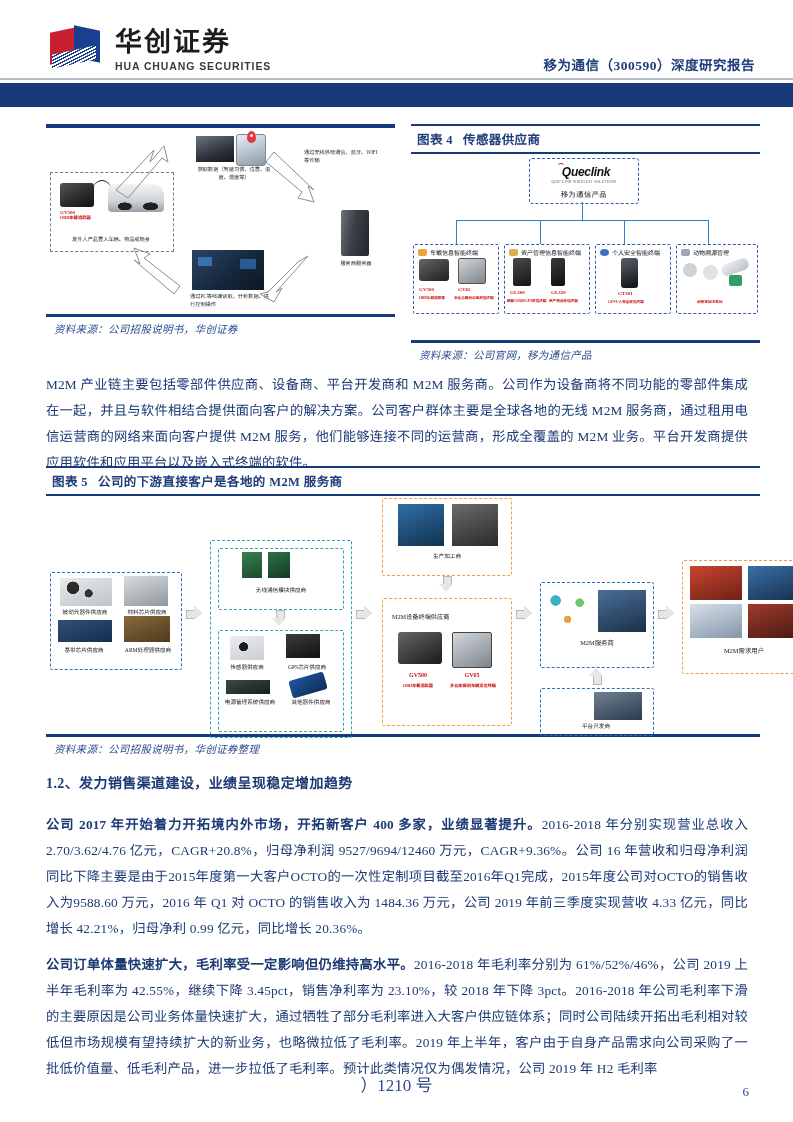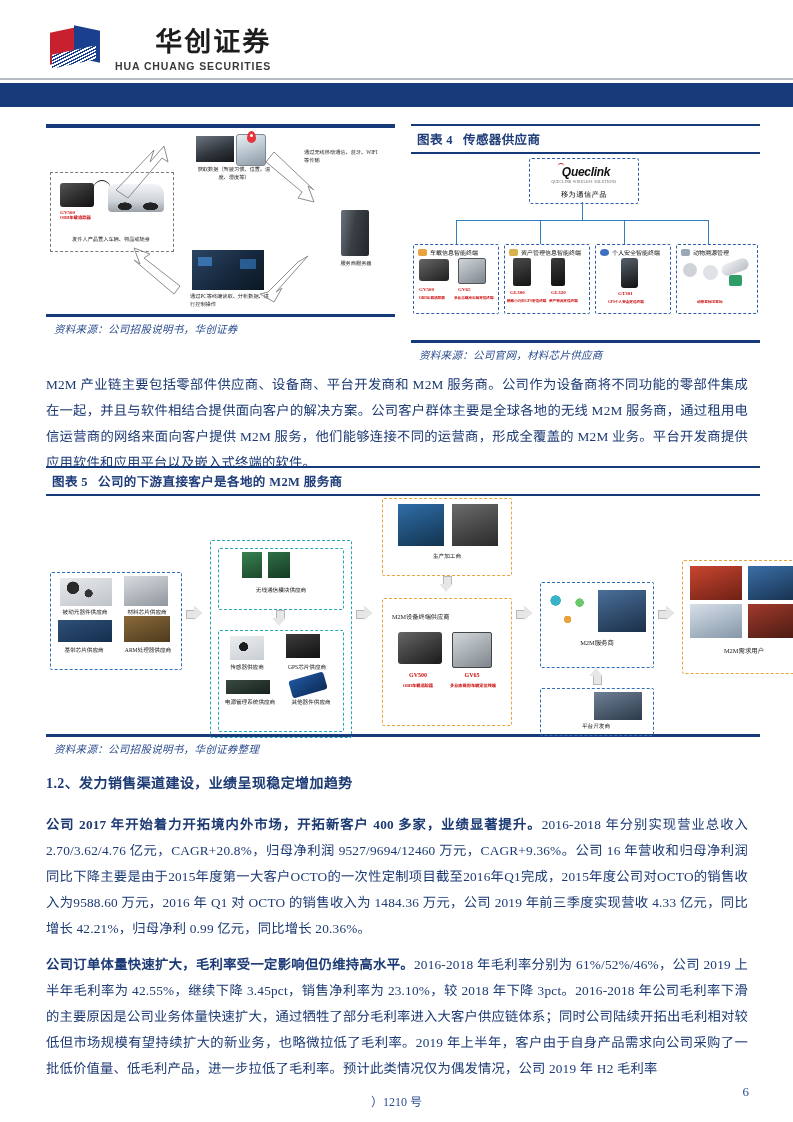--- a/index.html
+++ b/index.html
@@ -60,21 +60,20 @@
     transform: skewY(-12deg);
   }
   .logo-text-wrap { padding-top: 1px; }
   .logo-cn {
     font-family: "Liberation Sans", "DejaVu Sans", sans-serif;
     font-size: 27px;
     font-weight: bold;
     letter-spacing: 2px;
     color: #1c1c1c;
     line-height: 1;
-    text-align: right;
   }
   .logo-en {
     font-family: "Liberation Sans", "DejaVu Sans", sans-serif;
     font-size: 10.5px;
     font-weight: bold;
     letter-spacing: 0.9px;
     color: #3a3a3a;
     margin-top: 4px;
   }
   .header-title {
@@ -402,24 +401,24 @@
     left: 46px;
     font-size: 14px;
     font-weight: bold;
     color: #1c3a74;
     letter-spacing: 0.4px;
   }
 
   
   .footer-note {
     position: absolute;
-    left: 0; bottom: 12px;
+    left: 0; bottom: 26px;
     width: 793px;
     text-align: center;
-    font-size: 12px;
+    font-size: 17px;
     color: #2b4d8f;
   }
   .footer-page {
     position: absolute;
     right: 44px; bottom: 22px;
     font-size: 13px;
     color: #2b4d8f;
   }
 </style>
 </head>
@@ -430,20 +429,21 @@
     <div class="logo-mark">
       <div class="lm-red"></div>
       <div class="lm-blue"></div>
       <div class="lm-stripes"></div>
     </div>
     <div class="logo-text-wrap">
       <div class="logo-cn">华创证券</div>
       <div class="logo-en">HUA CHUANG SECURITIES</div>
     </div>
   </div>
+  <div class="header-title">移为通信（300590）深度研究报告</div>
   <div class="header-rule"></div>
   <div class="header-band"></div>
 </div>
 
 <div class="row-figs">
 
   <div class="fig-col">
     <div class="fig-rule-top"></div>
     <div class="fig-rule-top"></div>
 
@@ -565,21 +565,21 @@
                background:linear-gradient(160deg,#f0f2f4,#b9bfc6); border-radius:6px; transform:rotate(-20deg);"></div>
           <div class="f4-prod" style="left:52px; top:30px; width:13px; height:11px;
                background:#2e9e66; border-radius:2px;"></div>
           <div class="f4-desc" style="left:20px; top:54px;">动物耳标ID耳标</div>
         </div>
 
       </div>
     </div>
 
     <div class="fig-rule-bottom"></div>
-    <div class="fig-source">资料来源：公司官网，材料芯片供应商</div>
+    <div class="fig-source">资料来源：公司官网，移为通信产品</div>
   </div>
 </div>
 
 <div class="para" style="top:372px;">M2M 产业链主要包括零部件供应商、设备商、平台开发商和 M2M 服务商。公司作为设备商将不同功能的零部件集成在一起，并且与软件相结合提供面向客户的解决方案。公司客户群体主要是全球各地的无线 M2M 服务商，通过租用电信运营商的网络来面向客户提供 M2M 服务，他们能够连接不同的运营商，形成全覆盖的 M2M 业务。平台开发商提供应用软件和应用平台以及嵌入式终端的软件。</div>
 
 <div class="fig5-wrap">
   <div class="fig-rule-top"></div>
   <div class="fig-title">
     <span class="idx">图表 5</span><span>公司的下游直接客户是各地的 M2M 服务商</span>
   </div>

